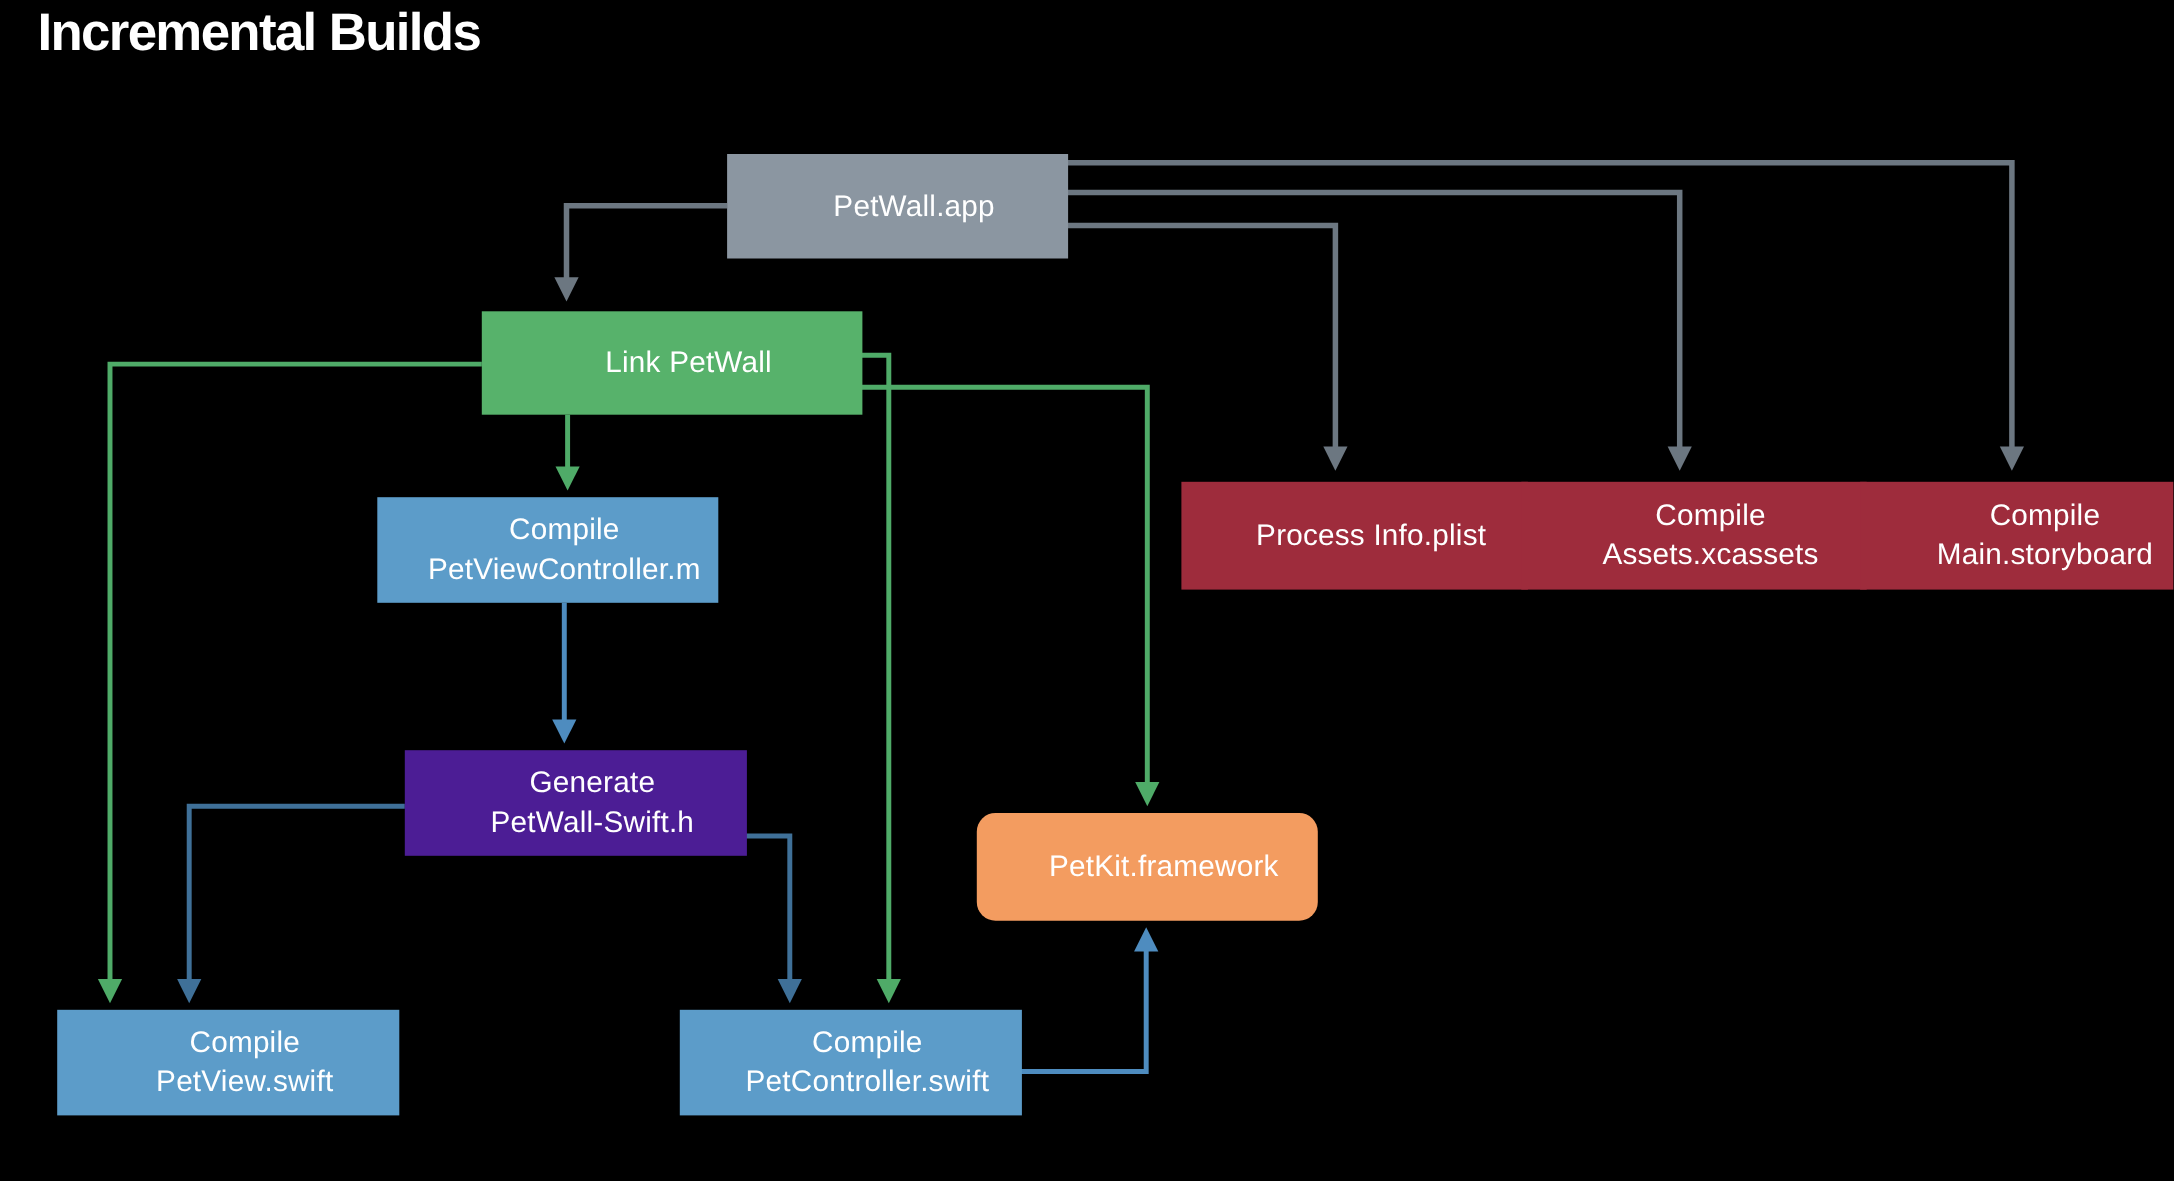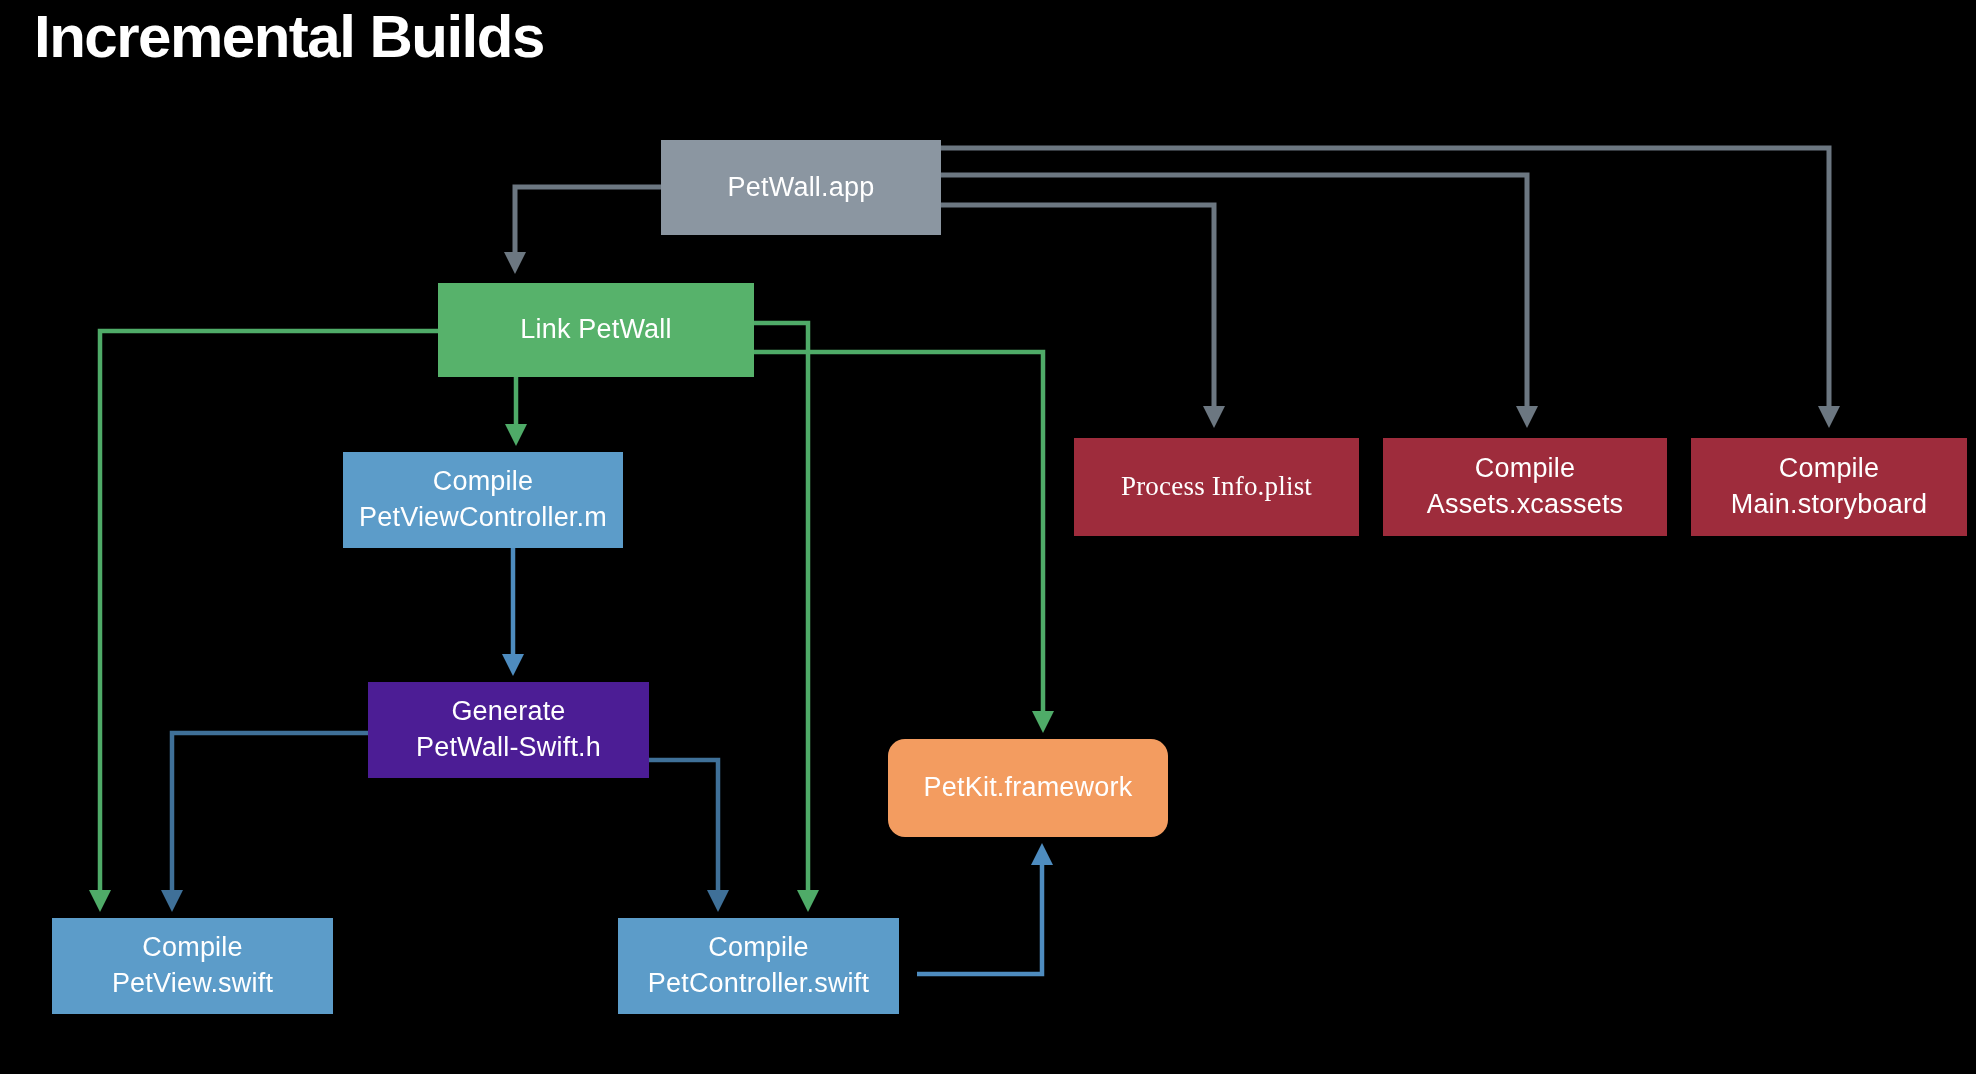--- a/index.html
+++ b/index.html
@@ -13,21 +13,21 @@
     height: 1074px;
     background: #000000;
     overflow: hidden;
     font-family: "Liberation Sans", sans-serif;
   }
   .title {
     position: absolute;
     left: 34px;
     top: 2px;
     margin: 0;
-    font-size: 60px;
+    font-size: 48px;
     font-weight: bold;
     letter-spacing: -1.5px;
     color: #ffffff;
   }
   svg.wires {
     position: absolute;
     left: 0;
     top: 0;
     width: 1976px;
     height: 1074px;
@@ -39,20 +39,21 @@
   .wire.thin {
     stroke-width: 4.5;
   }
   .node {
     position: absolute;
     display: flex;
     align-items: center;
     justify-content: center;
     text-align: center;
     color: #ffffff;
+    padding-left: 30px;
   }
   .node .label {
     white-space: pre-line;
     font-size: 27px;
     line-height: 1.32;
     letter-spacing: 0.2px;
   }
 </style>
 </head>
 <body>
@@ -125,21 +126,21 @@
 
   <div class="node" style="left: 618px; top: 918px; width: 281px; height: 96px; background: rgb(92, 156, 201);">
     <span class="label">Compile
 PetController.swift</span>
   </div>
 
   <div class="node" style="left: 888px; top: 739px; width: 280px; height: 98px; background: rgb(243, 156, 96); border-radius: 17px;">
     <span class="label">PetKit.framework</span>
   </div>
 
-  <div class="node" style="left: 1074px; top: 438px; width: 285px; height: 98px; background: rgb(158, 44, 60); font-family: Liberation Serif, serif;">
+  <div class="node" style="left: 1074px; top: 438px; width: 285px; height: 98px; background: rgb(158, 44, 60);">
     <span class="label">Process Info.plist</span>
   </div>
 
   <div class="node" style="left: 1383px; top: 438px; width: 284px; height: 98px; background: rgb(158, 44, 60);">
     <span class="label">Compile
 Assets.xcassets</span>
   </div>
 
   <div class="node" style="left: 1691px; top: 438px; width: 276px; height: 98px; background: rgb(158, 44, 60);">
     <span class="label">Compile

